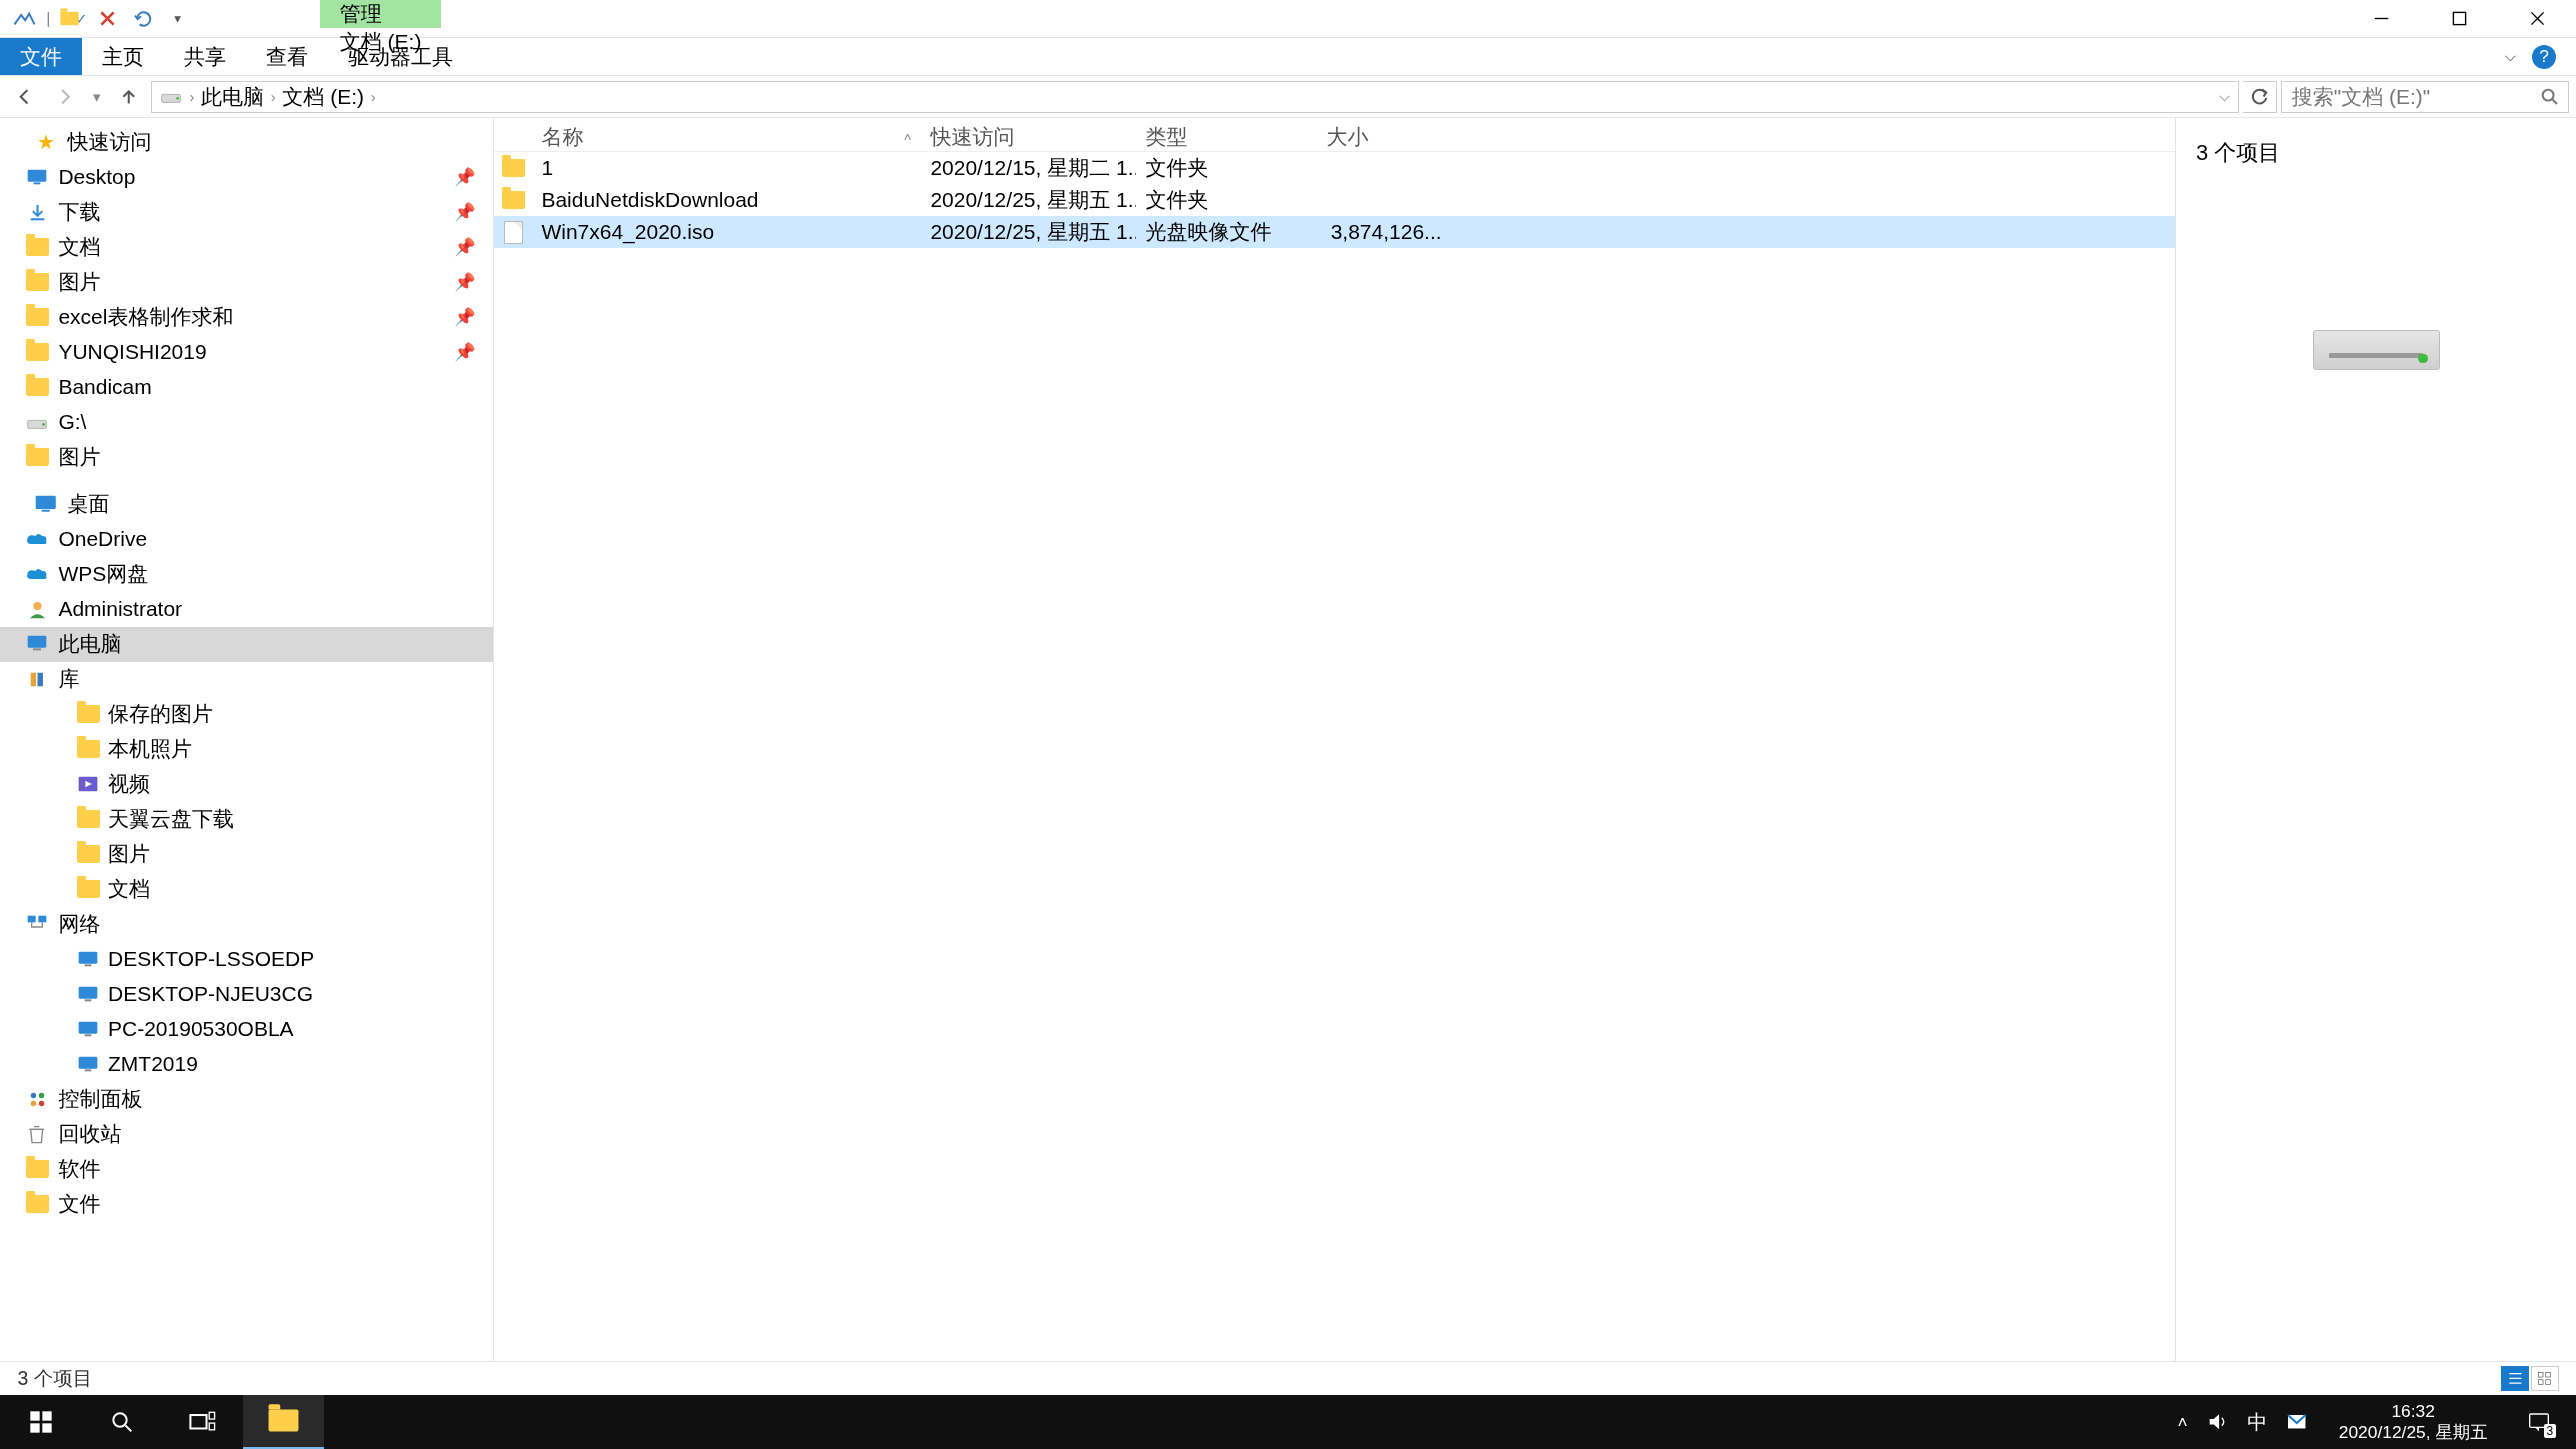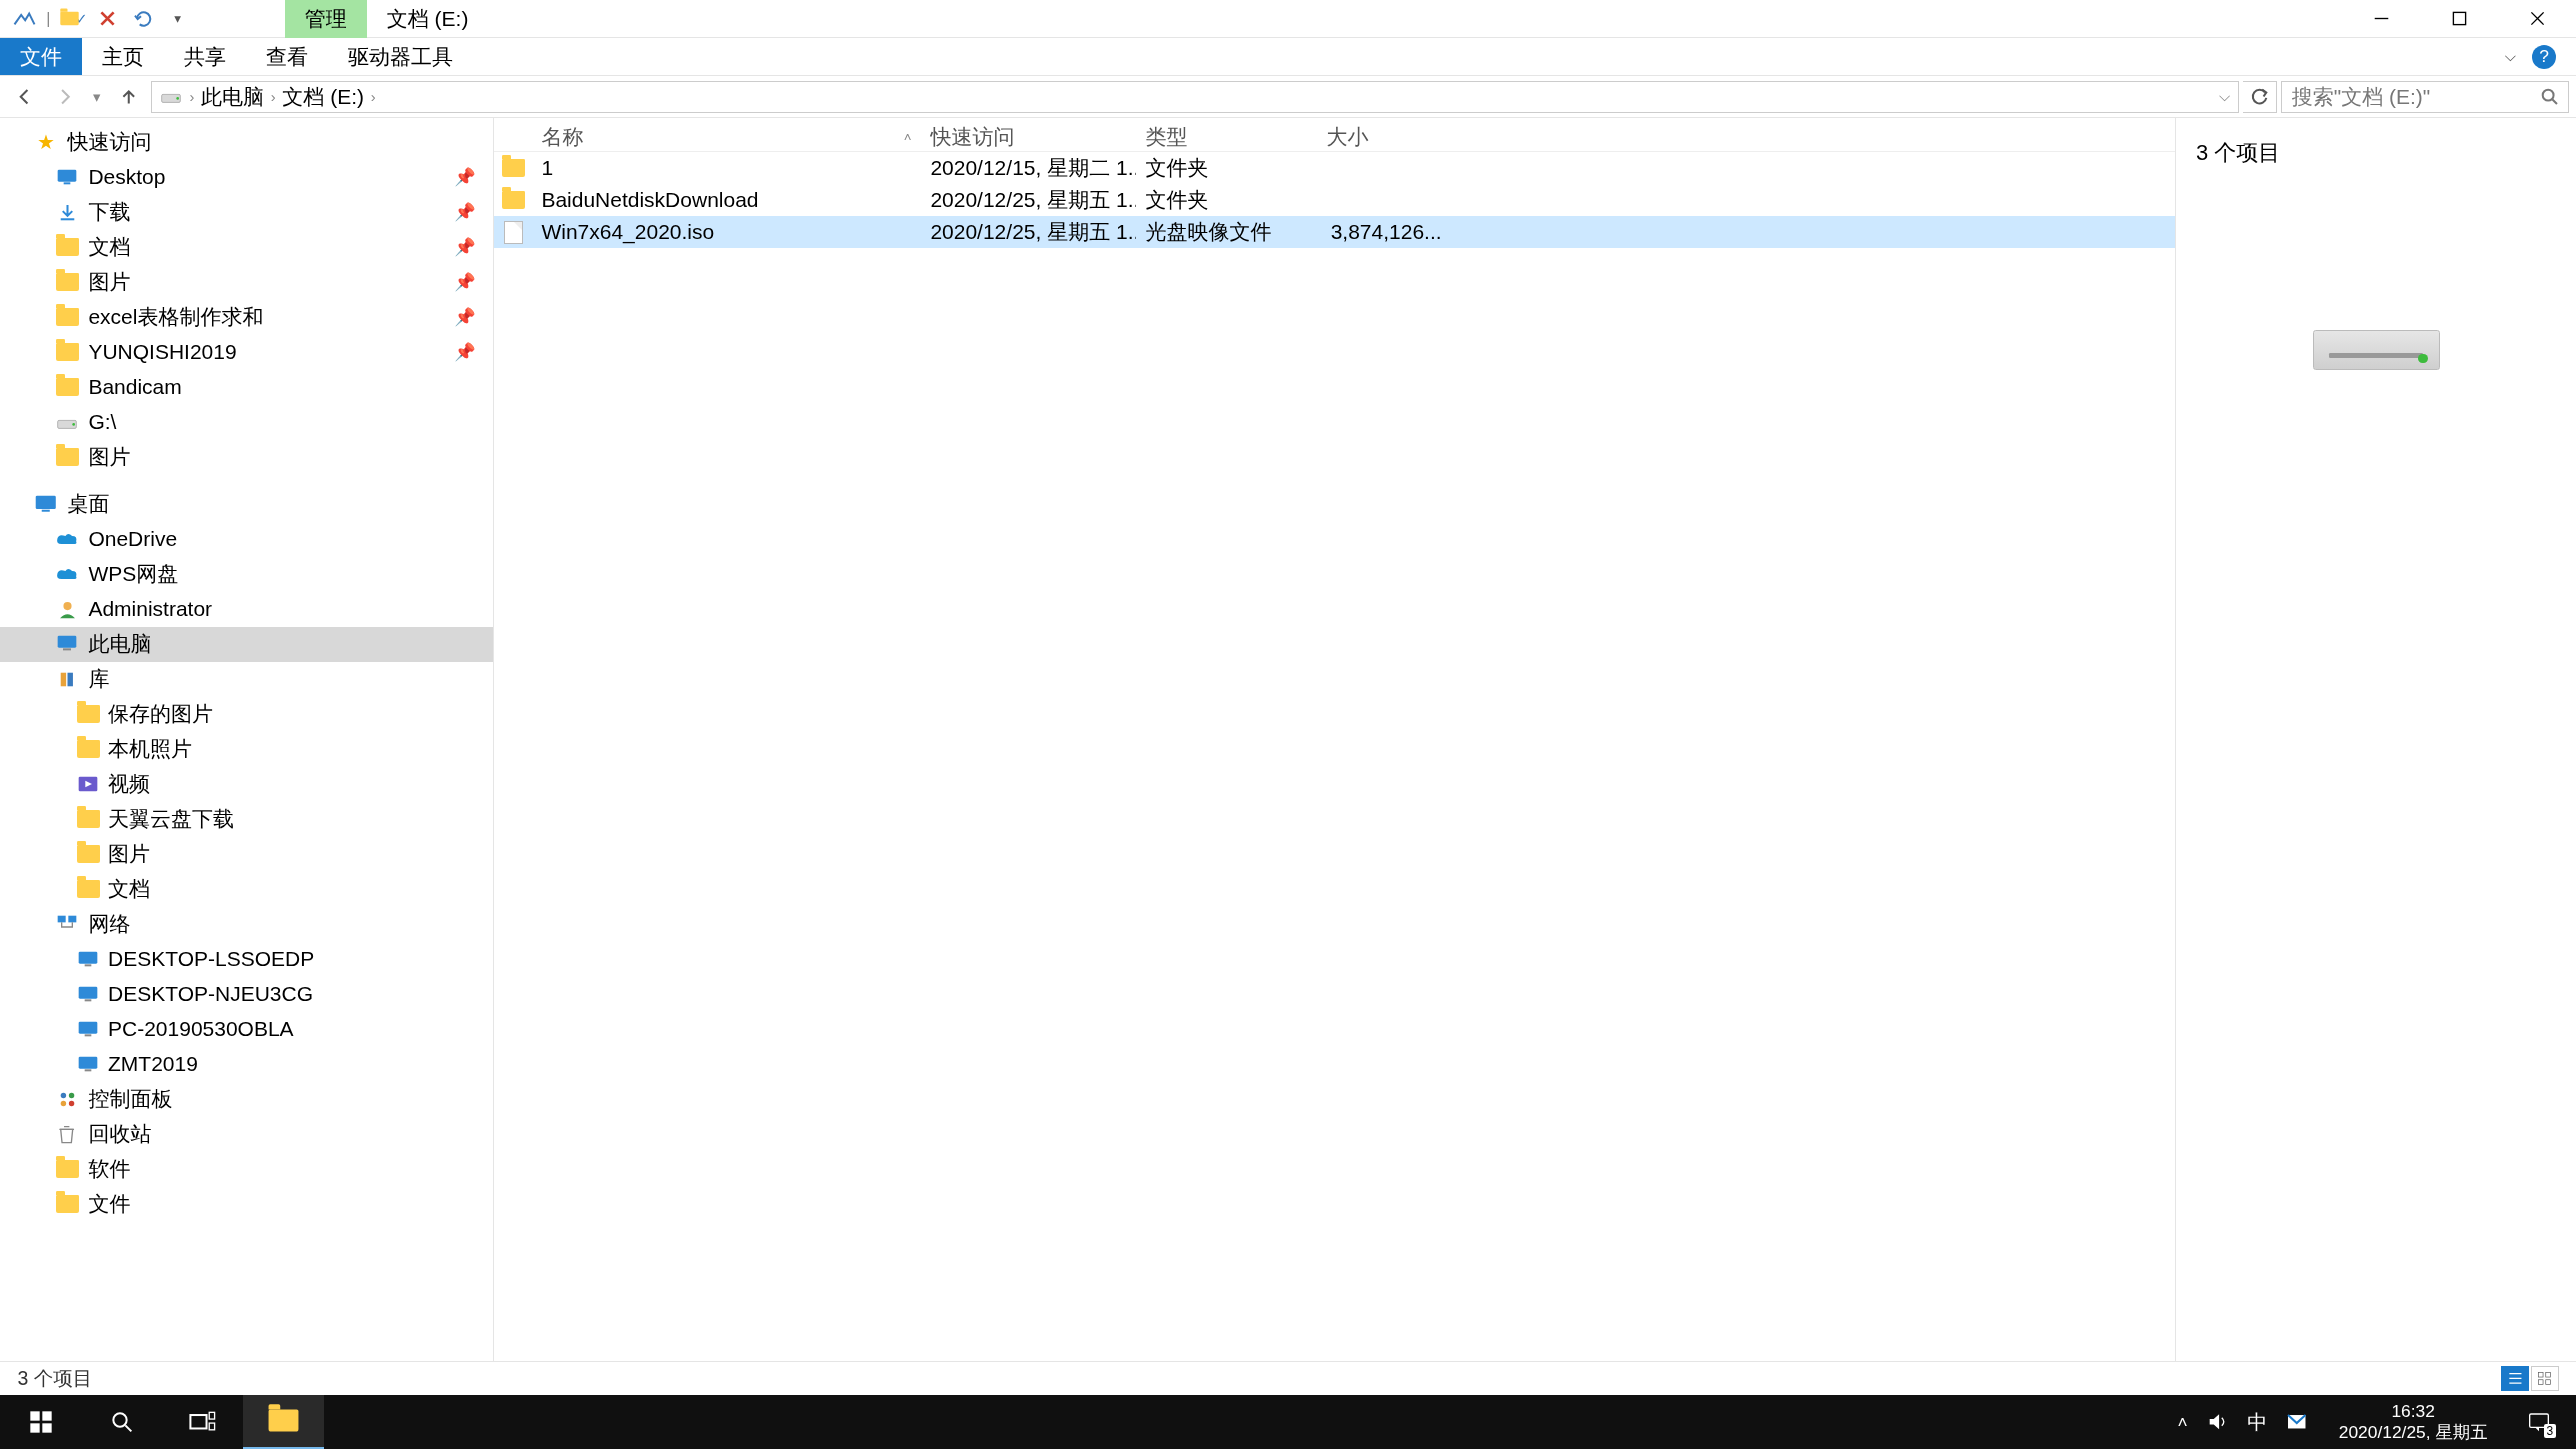--- a/index.html
+++ b/index.html
@@ -2,21 +2,21 @@
 <html><head>
 <meta charset="utf-8">
 <style>
 * { margin: 0; padding: 0; box-sizing: border-box; font-family: "Microsoft YaHei", "Segoe UI", sans-serif; -webkit-font-smoothing: antialiased; }
 html, body { width: 2576px; height: 1449px; overflow: hidden; background: #fff; font-size: 21px; color: #000; }
 
 
 .titlebar { height: 38px; background: #fff; display: flex; align-items: center; border-bottom: 0.7px solid #e5e5e5; }
 .titlebar .qat { display: flex; align-items: center; padding: 0 6.7px; gap: 0; }
 .titlebar .qat .qat-item { width: 35px; height: 38px; display: flex; align-items: center; justify-content: center; }
-.tab-group { display: flex; height: 38px; margin-left: 83px; }
+.tab-group { display: flex; height: 38px; margin-left: 118px; flex-direction: column; }
 .tab-group .mgmt { background: #a4e4a2; color: #000; padding: 0 20px; display: flex; align-items: center; }
 .tab-group .loc  { padding: 0 20px; display: flex; align-items: center; }
 .winctrl { margin-left: auto; display: flex; }
 .winctrl div { width: 78px; height: 38px; display: flex; align-items: center; justify-content: center; }
 .winctrl svg { width: 19px; height: 19px; }
 
 
 .ribbon { height: 38px; background: #fff; display: flex; align-items: stretch; border-bottom: 0.7px solid #e5e5e5; }
 .ribbon .rtab { padding: 0 20px; display: flex; align-items: center; }
 .ribbon .rtab.active { background: #1979ca; color: #fff; }
@@ -34,21 +34,21 @@
 .addrbar .refresh { width: 34px; height: 32px; border: 0.7px solid #ccc; border-left: none; display: flex; align-items: center; justify-content: center; color: #555; }
 .addrbar .searchbox { width: 288px; height: 32px; border: 0.7px solid #ccc; display: flex; align-items: center; padding: 0 9.4px; color: #777; gap: 8px; }
 .addrbar .searchbox .sicon { margin-left: auto; }
 
 
 .body { display: flex; height: calc(1449px - 38px - 38px - 42px - 34px - 54px); }
 
 
 .tree { width: 494px; border-right: 0.7px solid #e5e5e5; padding-top: 6.7px; overflow: hidden; }
 .tree .node { height: 35px; display: flex; align-items: center; gap: 9.4px; padding-left: 34px; position: relative; }
-.tree .node.depth2 { padding-left: 55px; }
+.tree .node.depth2 { padding-left: 25px; }
 .tree .node.depth3 { padding-left: 76px; gap: 8px; }
 .tree .node.selected { background: #d8d8d8; }
 .tree .node .pin { margin-left: auto; color: #9a9a9a; font-size: 17.4px; padding-right: 17.4px; }
 .tree .node .ticon { width: 24px; height: 24px; display: flex; align-items: center; justify-content: center; }
 .tree .spacer { height: 12px; }
 
 
 .listpane { flex: 1; display: flex; }
 .list { flex: 1; }
 .list .hdr { height: 34px; display: flex; align-items: flex-end; border-bottom: 0.7px solid #eee; color: #555; }

